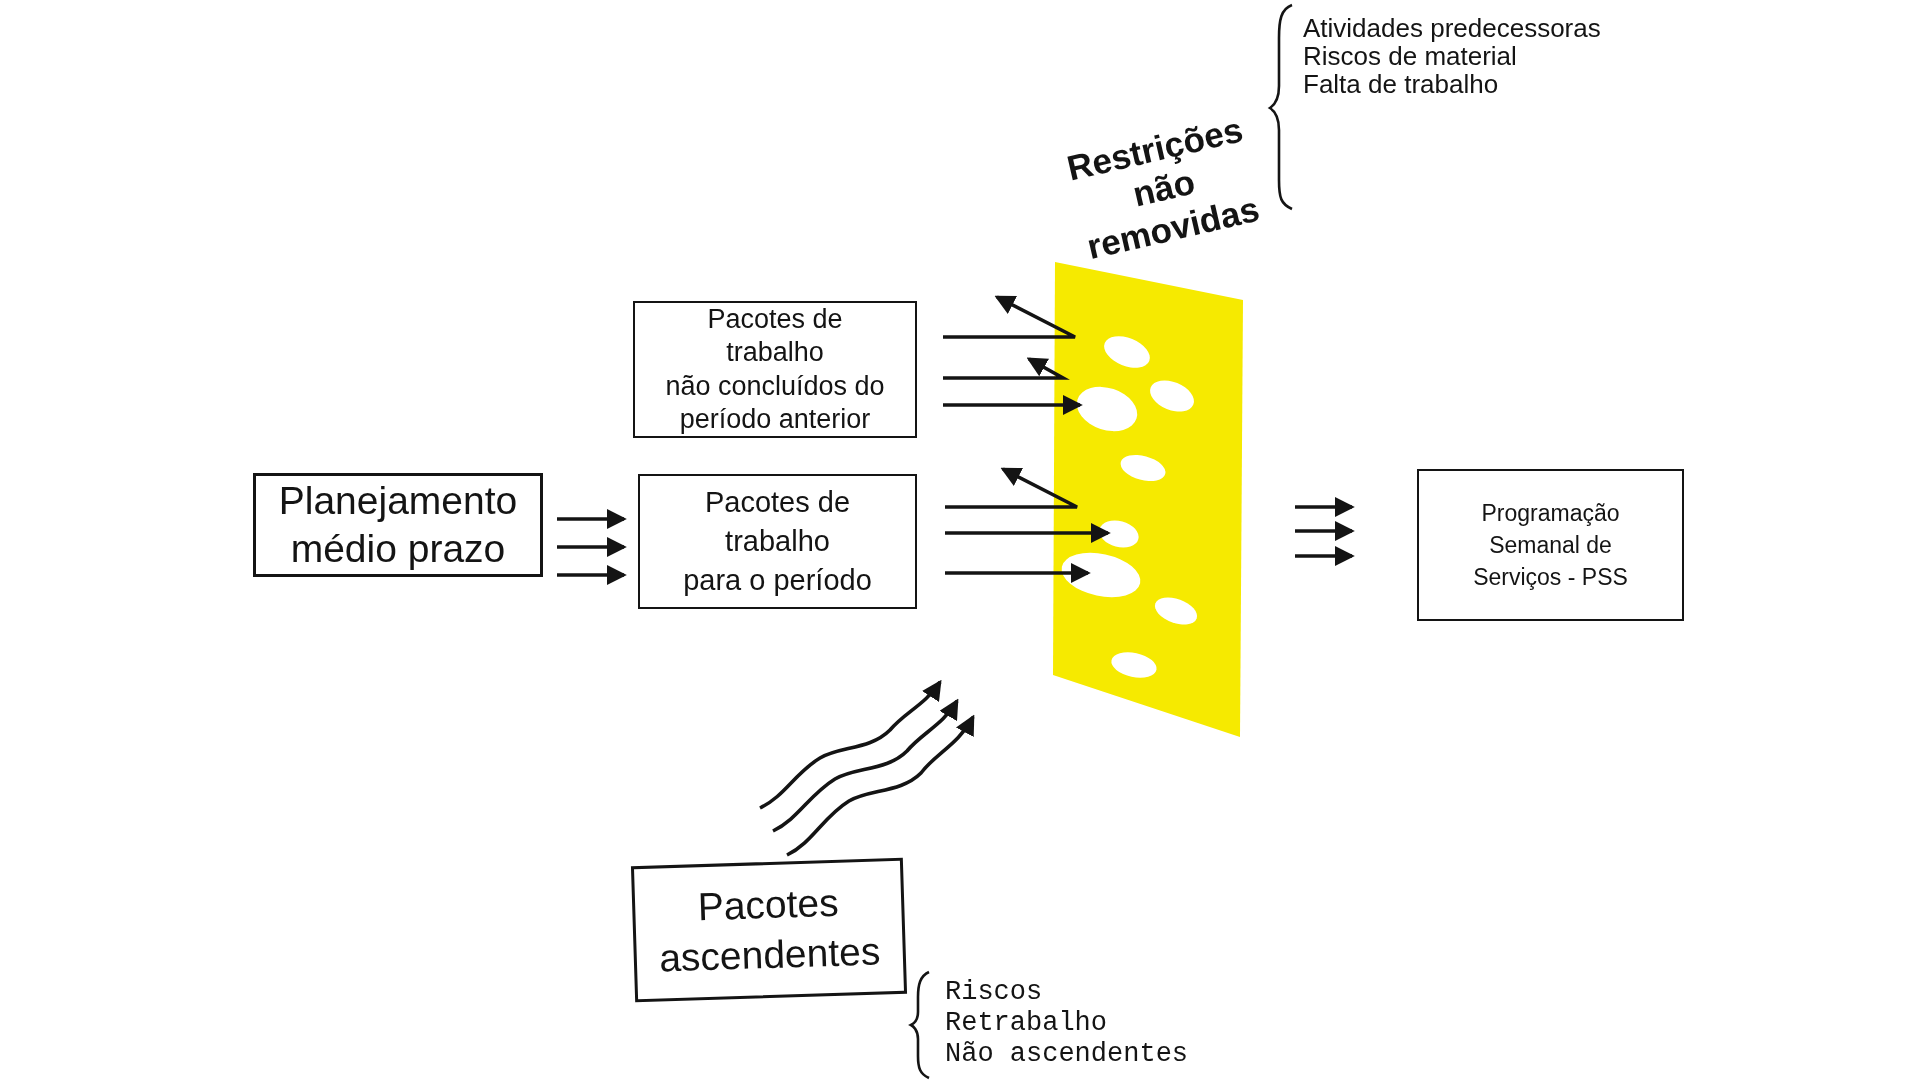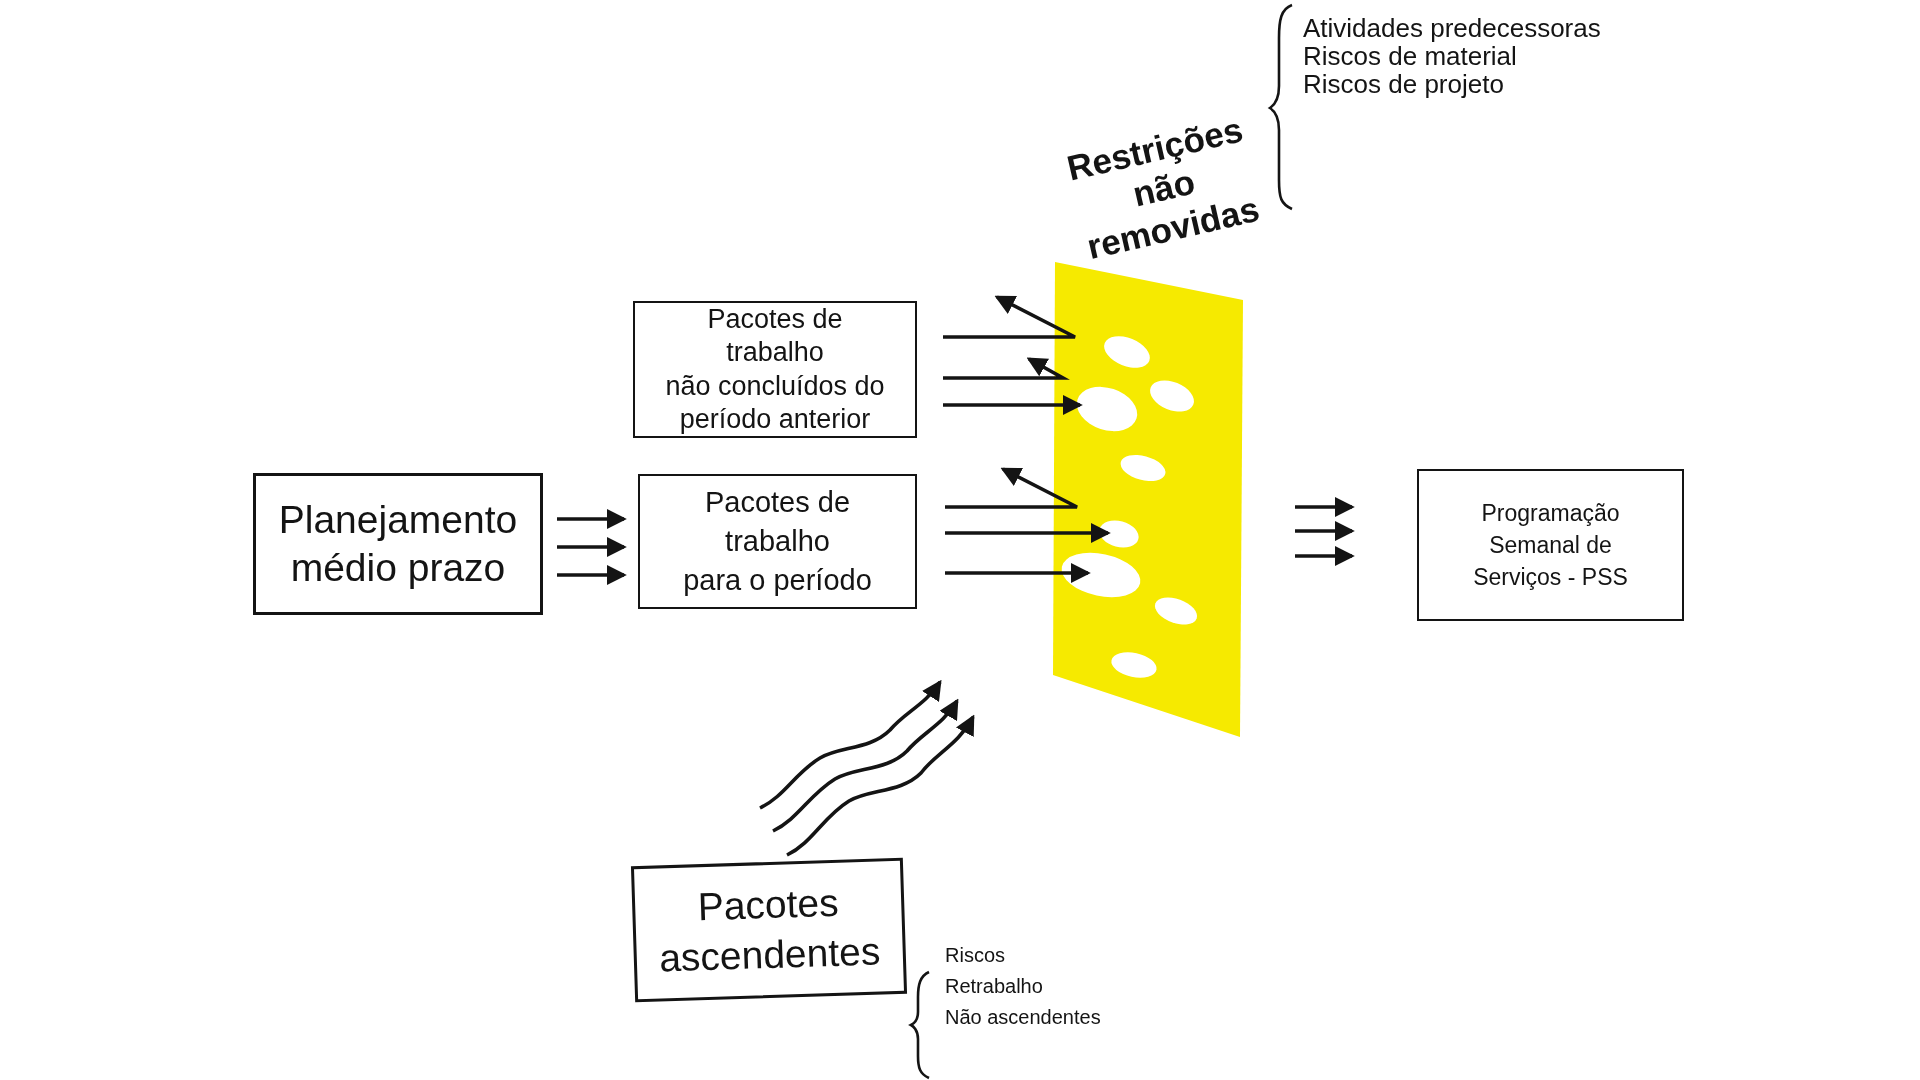--- a/index.html
+++ b/index.html
@@ -19,28 +19,28 @@
     position:absolute;
     border:3px solid var(--ink);
     background:#fff;
     display:flex;align-items:center;justify-content:center;
     text-align:center;white-space:pre-line;
     box-sizing:border-box;
   }
   .vlist{position:absolute;white-space:nowrap;}
   .vlist div{white-space:nowrap;}
   .top-list{left:1303px;top:14px;font-size:26px;line-height:28px;}
-  .bottom-list{left:945px;top:940px;font-size:20px;line-height:31px;}
+  .bottom-list{left:945px;top:977px;font-size:27px;line-height:31px;font-family:Liberation Mono, monospace;}
   .constraint-label{
     position:absolute;left:1038px;top:128px;width:252px;
     transform:rotate(-13deg);transform-origin:50% 50%;
     font-size:35px;font-weight:700;line-height:1.15;
     text-align:center;white-space:pre-line;
   }
-  .box-left  {left:253px;top:473px;width:290px;height:142px;font-size:39px;line-height:1.22;}
+  .box-left  {left:253px;top:473px;width:290px;height:104px;font-size:39px;line-height:1.22;}
   .box-wp1   {left:633px;top:301px;width:284px;height:137px;font-size:27px;line-height:1.24;border-width:2.5px;}
   .box-wp2   {left:638px;top:474px;width:279px;height:135px;font-size:29px;line-height:1.35;border-width:2.5px;}
   .box-pss   {left:1390px;top:469px;width:267px;height:152px;font-size:23px;line-height:1.4;border-width:2.5px;margin-left:27px;}
   .box-asc   {left:633px;top:862px;width:272px;height:136px;font-size:39px;line-height:1.28;border-width:3px;
               transform:rotate(-1.8deg);}
 </style>
 </head>
 <body>
 
 <div class="stage">
@@ -90,21 +90,21 @@
 
     <g style="stroke:var(--ink);stroke-width:2.6;fill:none">
       <path d="M1292,5 C1281,9 1279,20 1279,38 L1279,86 C1279,100 1273,106 1270,108 C1273,110 1279,116 1279,130 L1279,180 C1279,198 1281,204 1292,209"></path>
       <path d="M929,972 C920,976 918,985 918,997 L918,1012 C918,1021 913,1024 911,1025 C913,1026 918,1030 918,1039 L918,1056 C918,1068 920,1074 929,1078"></path>
     </g>
   </svg>
 
   <div class="vlist top-list">
     <div>Atividades predecessoras</div>
     <div>Riscos de material</div>
-    <div>Riscos de projeto</div>
+    <div>Falta de trabalho</div>
   </div>
 
   <div class="constraint-label">Restrições
 não
 removidas</div>
 
   <div class="box box-left">Planejamento
 médio prazo</div>
 
   <div class="box box-wp1">Pacotes de

